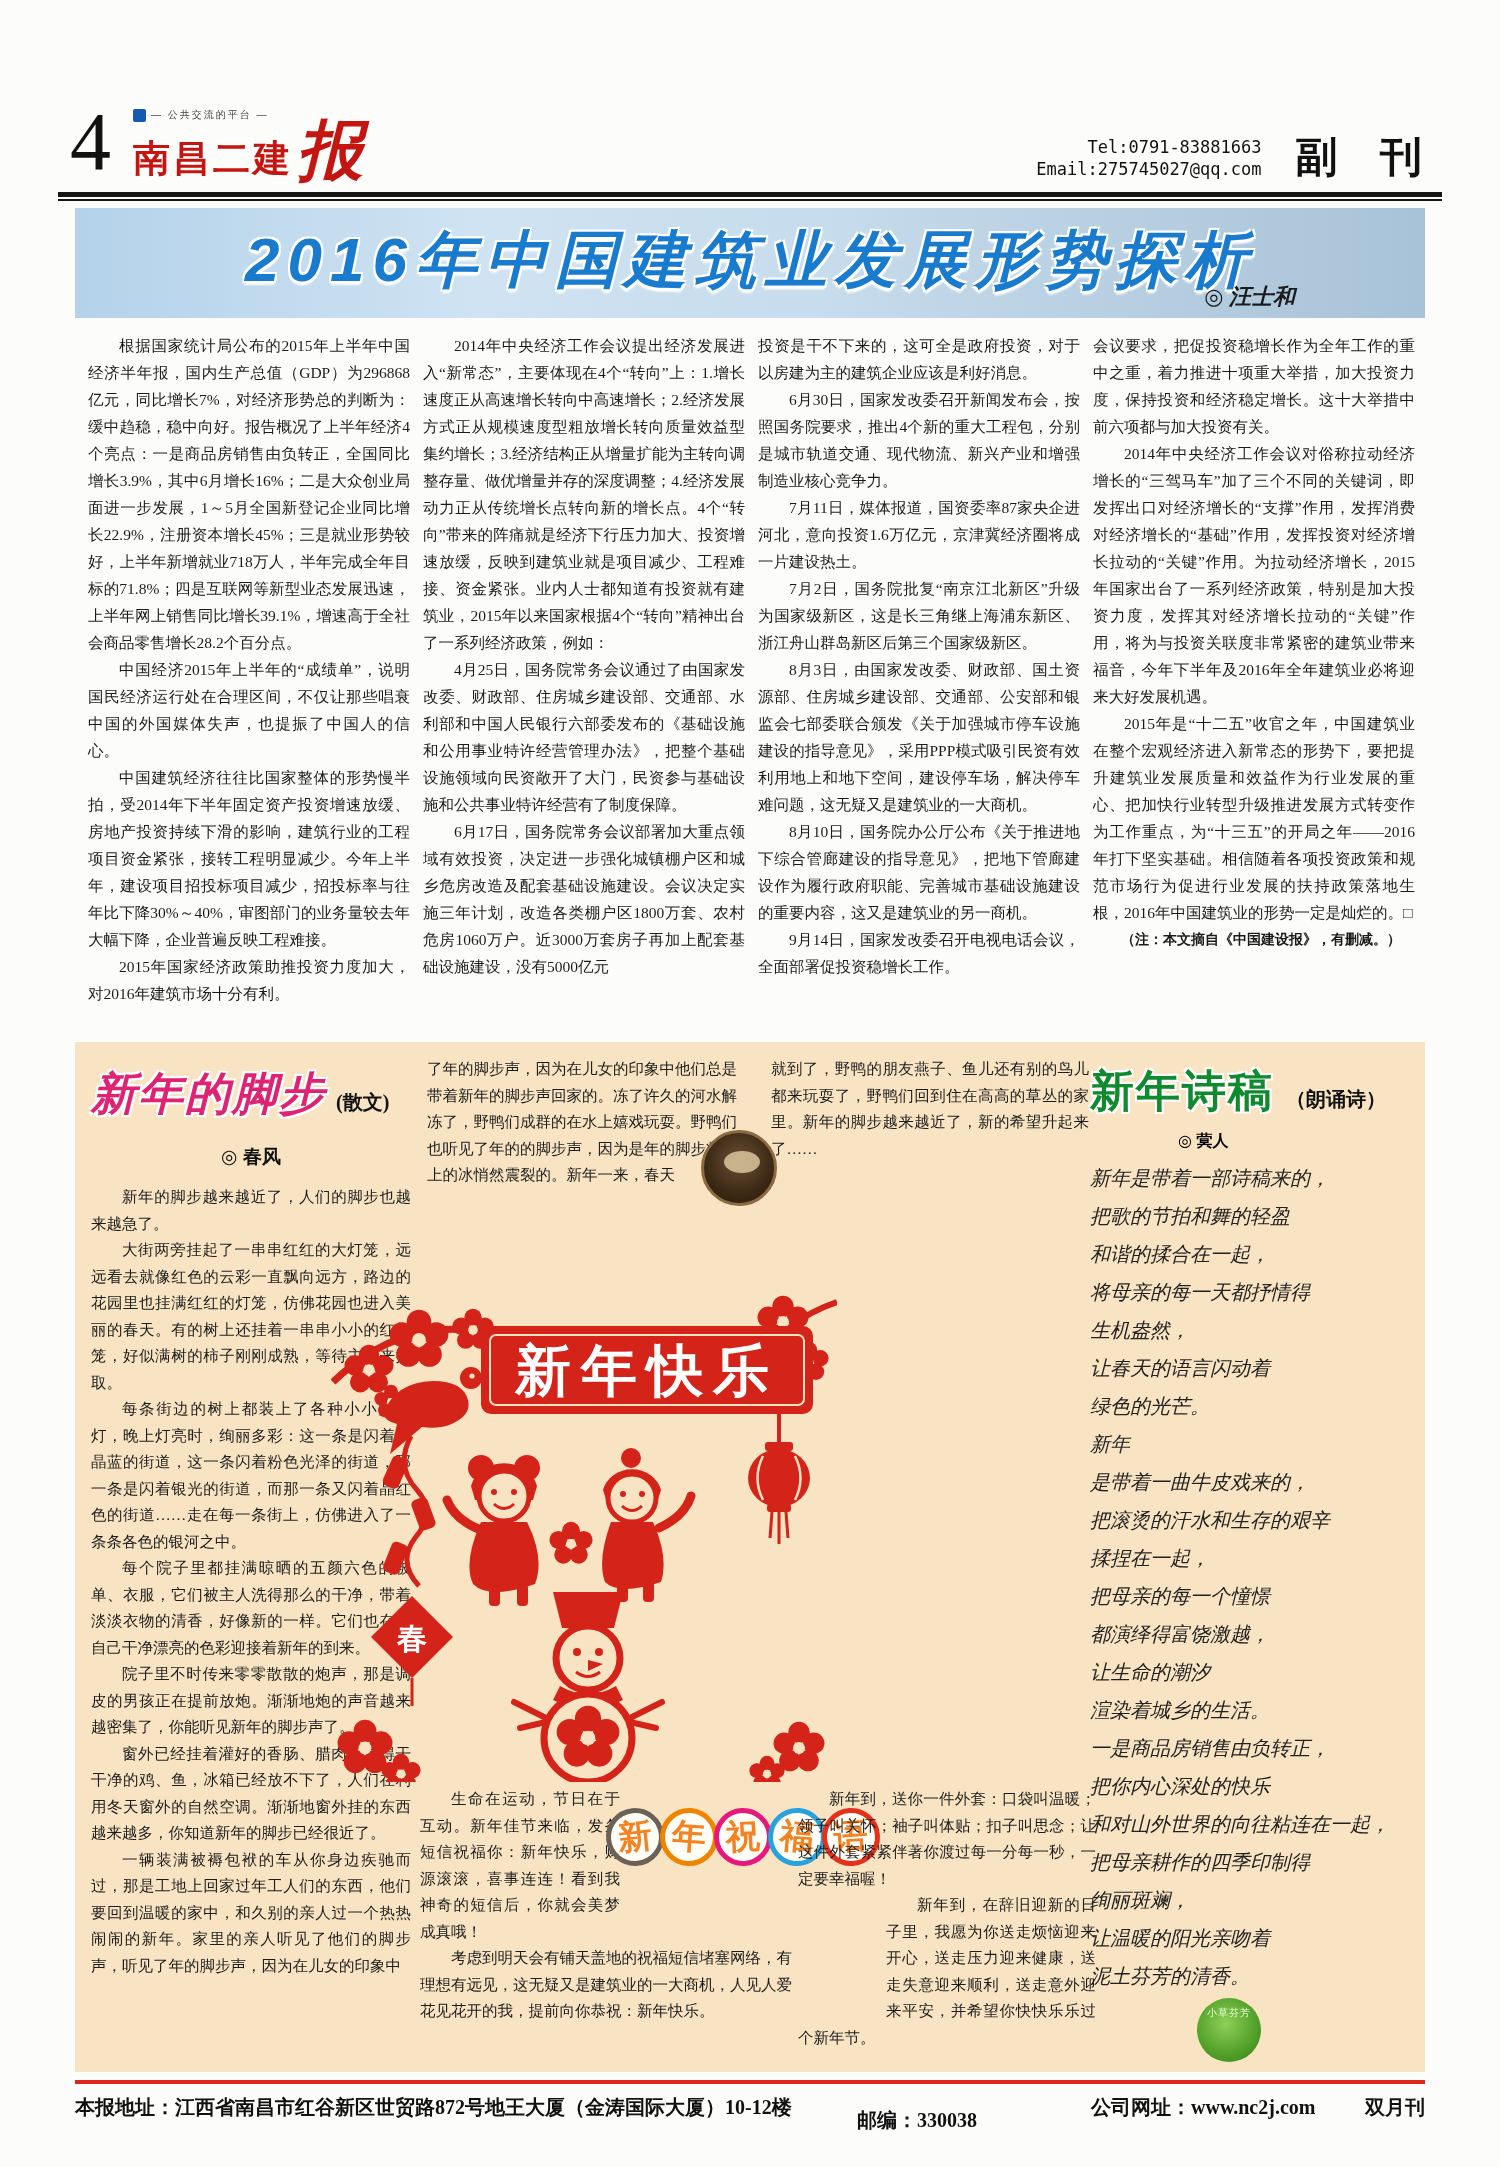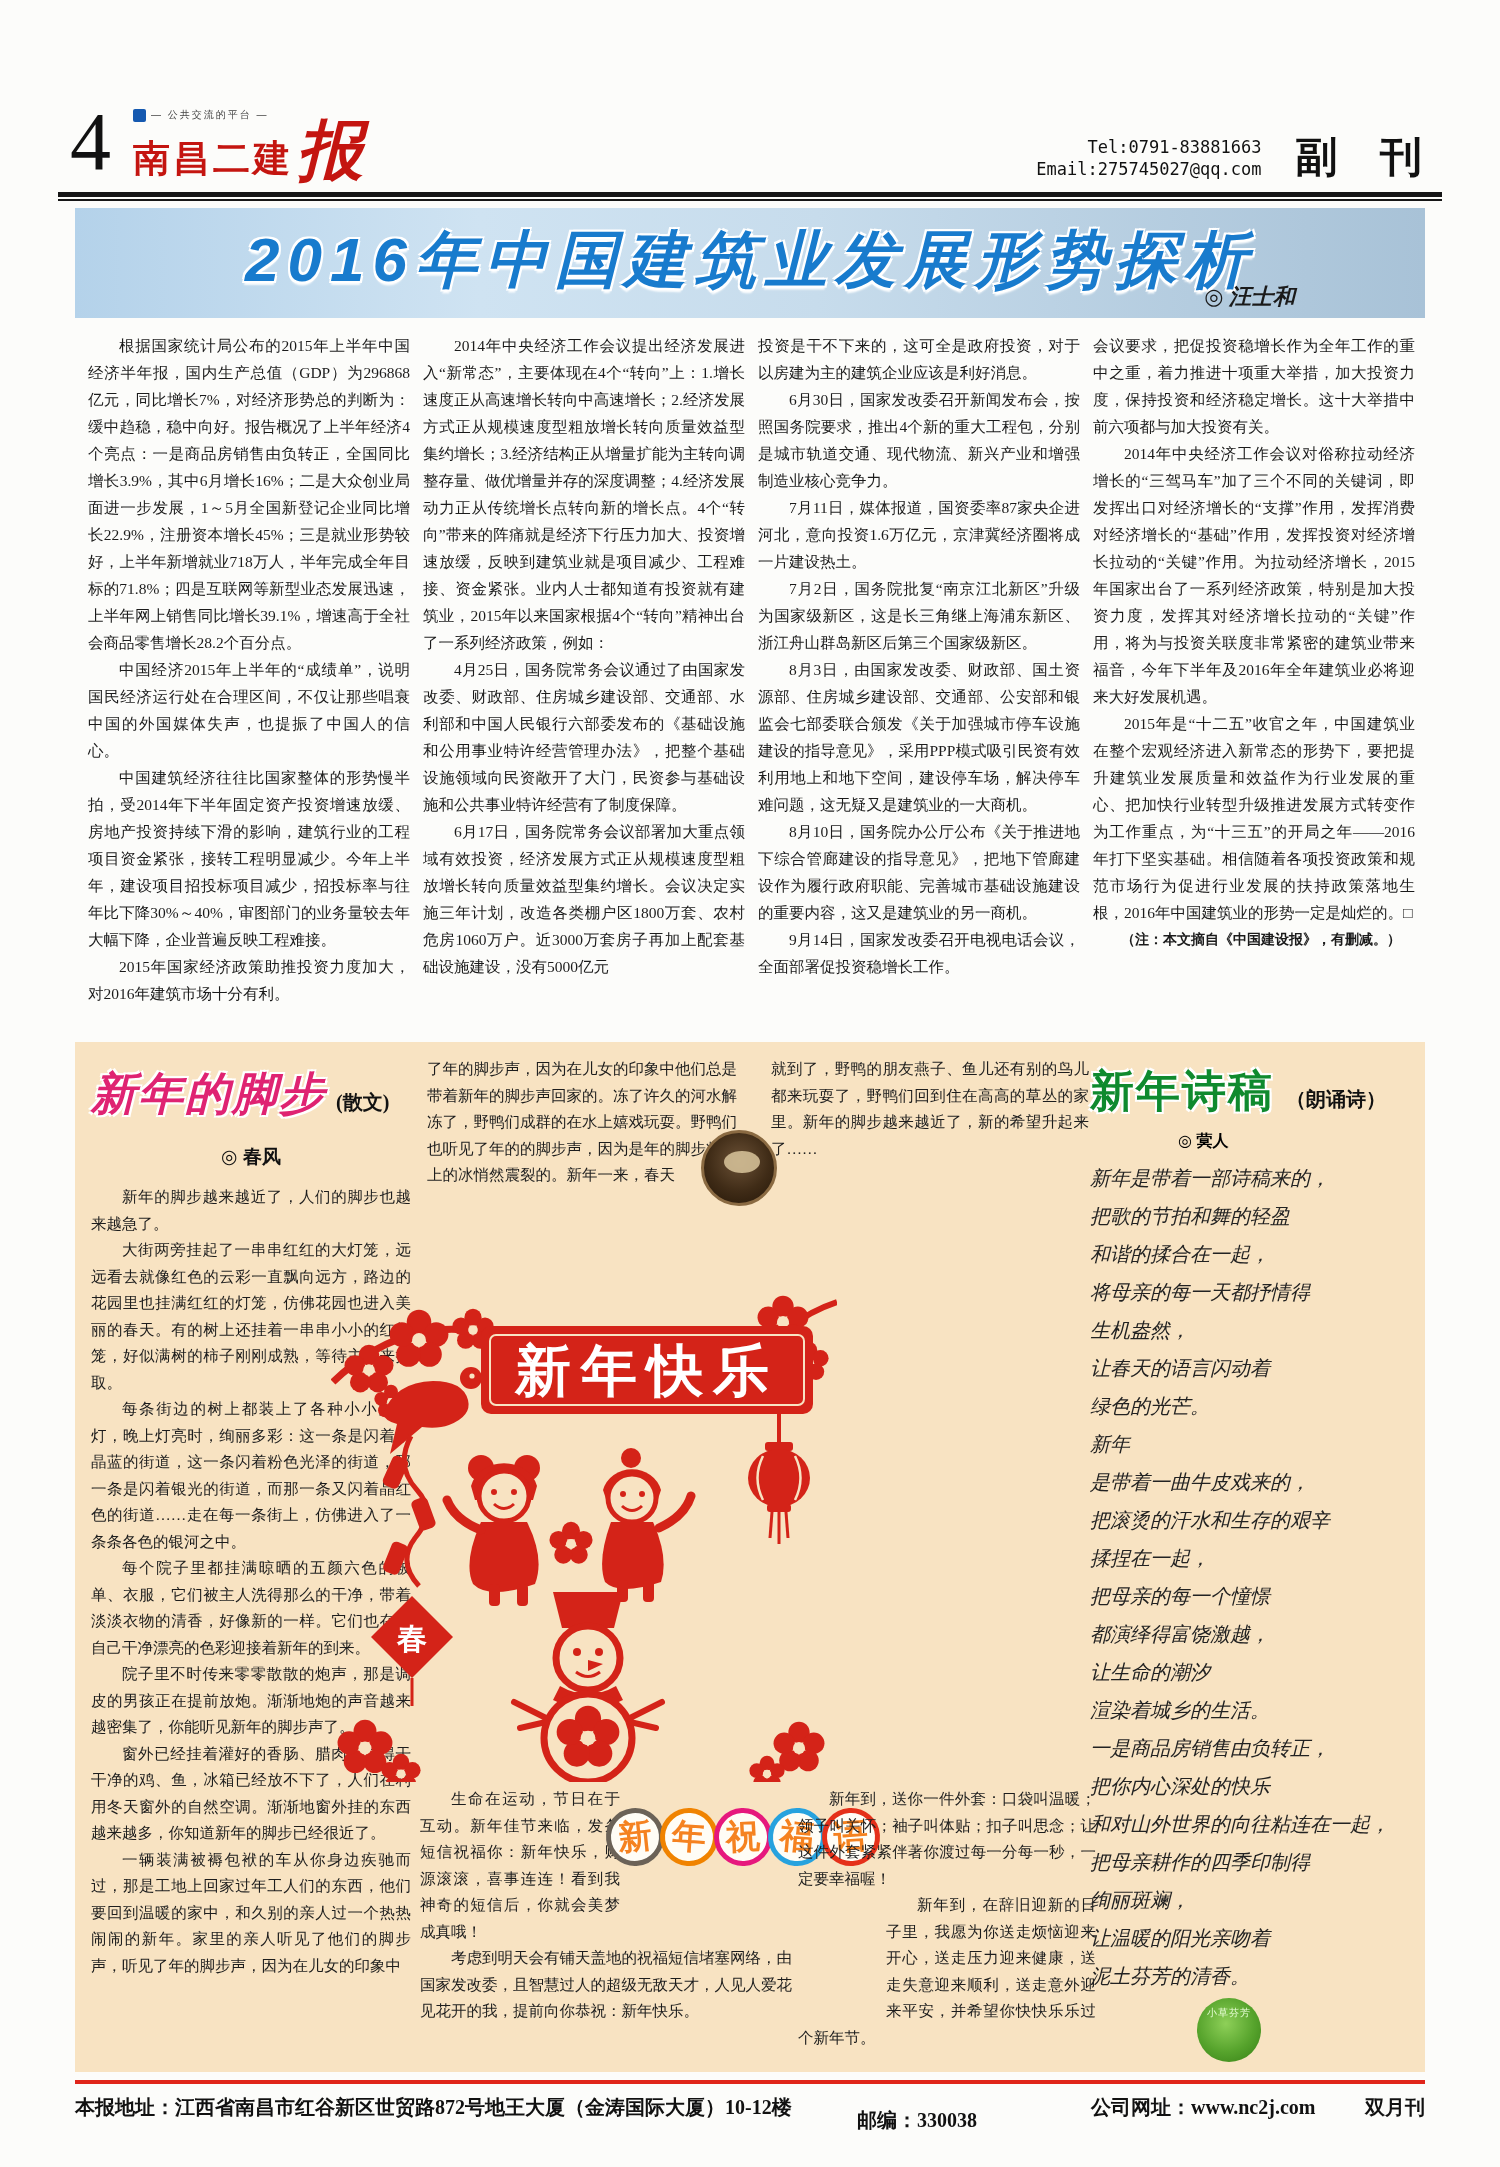--- a/index.html
+++ b/index.html
@@ -149,21 +149,21 @@
   <div class="article">
     <div class="col">
       <p>根据国家统计局公布的2015年上半年中国经济半年报，国内生产总值（GDP）为296868亿元，同比增长7%，对经济形势总的判断为：缓中趋稳，稳中向好。报告概况了上半年经济4个亮点：一是商品房销售由负转正，全国同比增长3.9%，其中6月增长16%；二是大众创业局面进一步发展，1～5月全国新登记企业同比增长22.9%，注册资本增长45%；三是就业形势较好，上半年新增就业718万人，半年完成全年目标的71.8%；四是互联网等新型业态发展迅速，上半年网上销售同比增长39.1%，增速高于全社会商品零售增长28.2个百分点。</p>
       <p>中国经济2015年上半年的“成绩单”，说明国民经济运行处在合理区间，不仅让那些唱衰中国的外国媒体失声，也提振了中国人的信心。</p>
       <p>中国建筑经济往往比国家整体的形势慢半拍，受2014年下半年固定资产投资增速放缓、房地产投资持续下滑的影响，建筑行业的工程项目资金紧张，接转工程明显减少。今年上半年，建设项目招投标项目减少，招投标率与往年比下降30%～40%，审图部门的业务量较去年大幅下降，企业普遍反映工程难接。</p>
       <p>2015年国家经济政策助推投资力度加大，对2016年建筑市场十分有利。</p>
     </div>
     <div class="col">
       <p>2014年中央经济工作会议提出经济发展进入“新常态”，主要体现在4个“转向”上：1.增长速度正从高速增长转向中高速增长；2.经济发展方式正从规模速度型粗放增长转向质量效益型集约增长；3.经济结构正从增量扩能为主转向调整存量、做优增量并存的深度调整；4.经济发展动力正从传统增长点转向新的增长点。4个“转向”带来的阵痛就是经济下行压力加大、投资增速放缓，反映到建筑业就是项目减少、工程难接、资金紧张。业内人士都知道有投资就有建筑业，2015年以来国家根据4个“转向”精神出台了一系列经济政策，例如：</p>
       <p>4月25日，国务院常务会议通过了由国家发改委、财政部、住房城乡建设部、交通部、水利部和中国人民银行六部委发布的《基础设施和公用事业特许经营管理办法》，把整个基础设施领域向民资敞开了大门，民资参与基础设施和公共事业特许经营有了制度保障。</p>
-      <p>6月17日，国务院常务会议部署加大重点领域有效投资，经济发展方式正从规模速度型粗放增长转向质量效益型集约增长。会议决定实施三年计划，改造各类棚户区1800万套、农村危房1060万户。近3000万套房子再加上配套基础设施建设，没有5000亿元</p>
+      <p>6月17日，国务院常务会议部署加大重点领域有效投资，决定进一步强化城镇棚户区和城乡危房改造及配套基础设施建设。会议决定实施三年计划，改造各类棚户区1800万套、农村危房1060万户。近3000万套房子再加上配套基础设施建设，没有5000亿元</p>
     </div>
     <div class="col">
       <p class="noindent">投资是干不下来的，这可全是政府投资，对于以房建为主的建筑企业应该是利好消息。</p>
       <p>6月30日，国家发改委召开新闻发布会，按照国务院要求，推出4个新的重大工程包，分别是城市轨道交通、现代物流、新兴产业和增强制造业核心竞争力。</p>
       <p>7月11日，媒体报道，国资委率87家央企进河北，意向投资1.6万亿元，京津冀经济圈将成一片建设热土。</p>
       <p>7月2日，国务院批复“南京江北新区”升级为国家级新区，这是长三角继上海浦东新区、浙江舟山群岛新区后第三个国家级新区。</p>
       <p>8月3日，由国家发改委、财政部、国土资源部、住房城乡建设部、交通部、公安部和银监会七部委联合颁发《关于加强城市停车设施建设的指导意见》，采用PPP模式吸引民资有效利用地上和地下空间，建设停车场，解决停车难问题，这无疑又是建筑业的一大商机。</p>
       <p>8月10日，国务院办公厅公布《关于推进地下综合管廊建设的指导意见》，把地下管廊建设作为履行政府职能、完善城市基础设施建设的重要内容，这又是建筑业的另一商机。</p>
       <p>9月14日，国家发改委召开电视电话会议，全面部署促投资稳增长工作。</p>
     </div>
@@ -286,21 +286,21 @@
         <use href="#bl" transform="translate(34,462) scale(1.4)"></use>
         <use href="#bl" transform="translate(70,488) scale(1.0)"></use>
         <use href="#bl" transform="translate(468,462) scale(1.3)"></use>
         <use href="#bl" transform="translate(436,488) scale(0.9)"></use>
       </g>
     </svg>
 
     <div class="greetings">
       <div class="greet-left">
         <p><span class="spacer-r"></span><span>生命在运动，节日在于互动。新年佳节来临，发条短信祝福你：新年快乐，财源滚滚，喜事连连！看到我神奇的短信后，你就会美梦成真哦！</span></p>
-        <p>考虑到明天会有铺天盖地的祝福短信堵塞网络，由国家发改委，且智慧过人的超级无敌天才，人见人爱花见花开的我，提前向你恭祝：新年快乐。</p>
+        <p>考虑到明天会有铺天盖地的祝福短信堵塞网络，有理想有远见，这无疑又是建筑业的一大商机，人见人爱花见花开的我，提前向你恭祝：新年快乐。</p>
       </div>
       <div class="badges">
         <span class="badge b0">新</span>
         <span class="badge b1">年</span>
         <span class="badge b2">祝</span>
         <span class="badge b3">福</span>
         <span class="badge b4">语</span>
       </div>
       <div class="greet-right">
         <p>新年到，送你一件外套：口袋叫温暖；领子叫关怀；袖子叫体贴；扣子叫思念；让这件外套紧紧伴著你渡过每一分每一秒，一定要幸福喔！</p>

